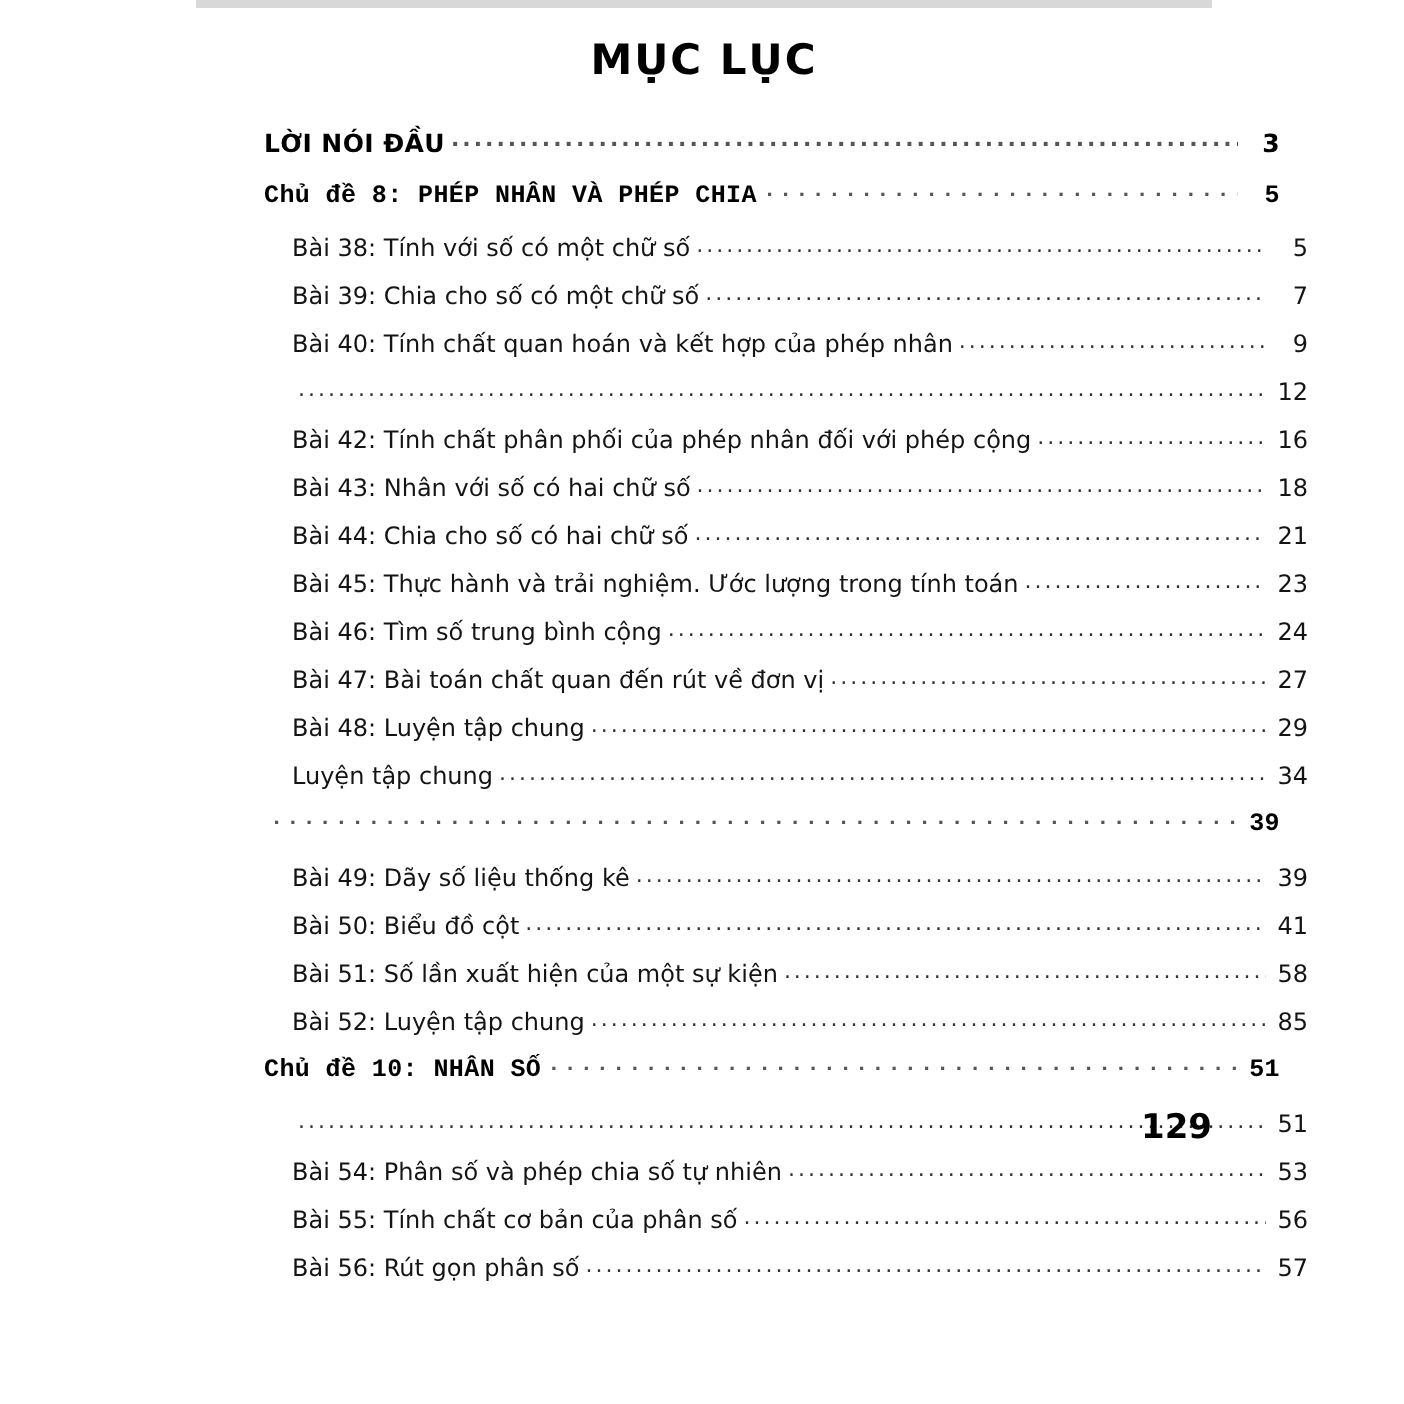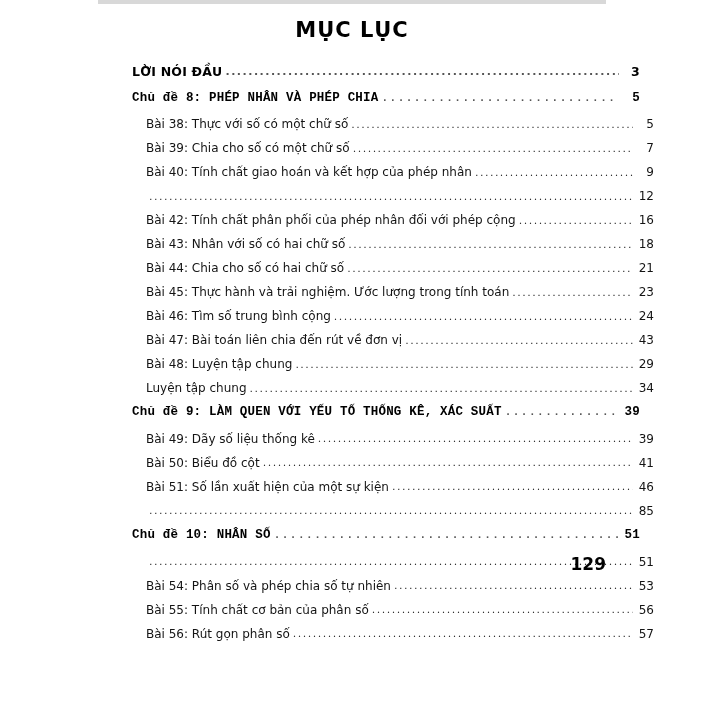--- a/index.html
+++ b/index.html
@@ -42,21 +42,21 @@
     letter-spacing: 1px;
     color: #000;
     margin: 0 0 22px 0;
     font-family: "DejaVu Sans", sans-serif;
   }
   .toc {
     display: block;
   }
   .toc-row {
     display: flex;
-    align-items: flex-end;
+    align-items: flex-start;
     width: 100%;
     margin-bottom: 9px;
     font-size: 12px;
     line-height: 1.25;
   }
   .toc-row .label {
     white-space: nowrap;
     flex: 0 0 auto;
   }
   .toc-row .dots {
@@ -134,31 +134,31 @@
           <span class="label">LỜI NÓI ĐẦU</span>
           <span class="dots">.........................................................................................................</span>
           <span class="page-num">3</span>
         </div>
         <div class="toc-row lvl-head chapter">
           <span class="label">Chủ đề 8: PHÉP NHÂN VÀ PHÉP CHIA</span>
           <span class="dots">.........................................................................................................</span>
           <span class="page-num">5</span>
         </div>
         <div class="toc-row lvl-item">
-          <span class="label">Bài 38: Thực với số có một chữ số</span>
+          <span class="label">Bài 38: Tính với số có một chữ số</span>
           <span class="dots">.........................................................................................................</span>
           <span class="page-num">5</span>
         </div>
         <div class="toc-row lvl-item">
           <span class="label">Bài 39: Chia cho số có một chữ số</span>
           <span class="dots">.........................................................................................................</span>
           <span class="page-num">7</span>
         </div>
         <div class="toc-row lvl-item">
-          <span class="label">Bài 40: Tính chất giao hoán và kết hợp của phép nhân</span>
+          <span class="label">Bài 40: Tính chất quan hoán và kết hợp của phép nhân</span>
           <span class="dots">.........................................................................................................</span>
           <span class="page-num">9</span>
         </div>
         <div class="toc-row lvl-item">
           <span class="dots">.........................................................................................................</span>
           <span class="page-num">12</span>
         </div>
         <div class="toc-row lvl-item">
           <span class="label">Bài 42: Tính chất phân phối của phép nhân đối với phép cộng</span>
           <span class="dots">.........................................................................................................</span>
@@ -178,55 +178,55 @@
           <span class="label">Bài 45: Thực hành và trải nghiệm. Ước lượng trong tính toán</span>
           <span class="dots">.........................................................................................................</span>
           <span class="page-num">23</span>
         </div>
         <div class="toc-row lvl-item">
           <span class="label">Bài 46: Tìm số trung bình cộng</span>
           <span class="dots">.........................................................................................................</span>
           <span class="page-num">24</span>
         </div>
         <div class="toc-row lvl-item">
-          <span class="label">Bài 47: Bài toán liên chia đến rút về đơn vị</span>
-          <span class="dots">.........................................................................................................</span>
-          <span class="page-num">43</span>
+          <span class="label">Bài 47: Bài toán chất quan đến rút về đơn vị</span>
+          <span class="dots">.........................................................................................................</span>
+          <span class="page-num">27</span>
         </div>
         <div class="toc-row lvl-item">
           <span class="label">Bài 48: Luyện tập chung</span>
           <span class="dots">.........................................................................................................</span>
           <span class="page-num">29</span>
         </div>
         <div class="toc-row lvl-item">
           <span class="label">Luyện tập chung</span>
           <span class="dots">.........................................................................................................</span>
           <span class="page-num">34</span>
         </div>
         <div class="toc-row lvl-head chapter">
-          <span class="label">Chủ đề 9: LÀM QUEN VỚI YẾU TỐ THỐNG KÊ, XÁC SUẤT</span>
           <span class="dots">.........................................................................................................</span>
           <span class="page-num">39</span>
         </div>
         <div class="toc-row lvl-item">
           <span class="label">Bài 49: Dãy số liệu thống kê</span>
           <span class="dots">.........................................................................................................</span>
           <span class="page-num">39</span>
         </div>
         <div class="toc-row lvl-item">
           <span class="label">Bài 50: Biểu đồ cột</span>
           <span class="dots">.........................................................................................................</span>
           <span class="page-num">41</span>
         </div>
         <div class="toc-row lvl-item">
           <span class="label">Bài 51: Số lần xuất hiện của một sự kiện</span>
           <span class="dots">.........................................................................................................</span>
-          <span class="page-num">46</span>
-        </div>
-        <div class="toc-row lvl-item">
+          <span class="page-num">58</span>
+        </div>
+        <div class="toc-row lvl-item">
+          <span class="label">Bài 52: Luyện tập chung</span>
           <span class="dots">.........................................................................................................</span>
           <span class="page-num">85</span>
         </div>
         <div class="toc-row lvl-head chapter">
           <span class="label">Chủ đề 10: NHÂN SỐ</span>
           <span class="dots">.........................................................................................................</span>
           <span class="page-num">51</span>
         </div>
         <div class="toc-row lvl-item">
           <span class="dots">.........................................................................................................</span>

